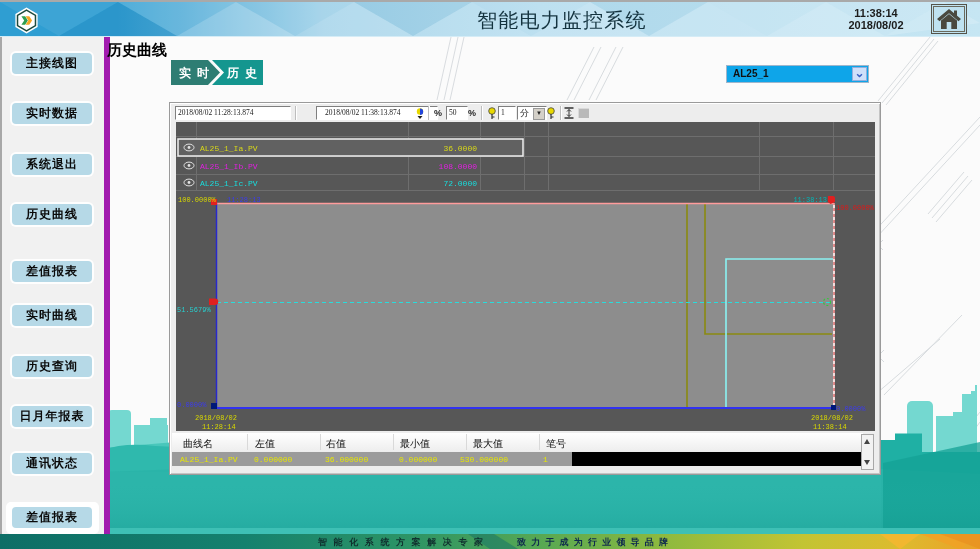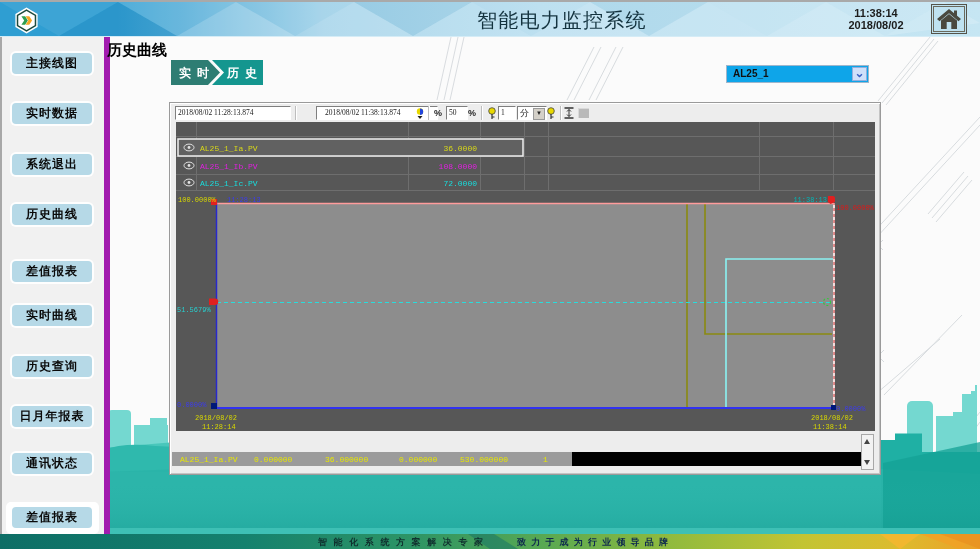--- a/index.html
+++ b/index.html
@@ -254,20 +254,33 @@
  <text x="660" y="88" fill="#e01616">100.0000%</text>
  <text x="1" y="190" fill="#28cfcf">51.5679%</text>
  <text x="1" y="285" fill="#3b3bee">0.0000%</text>
  <text x="660" y="289" fill="#3b3bee">0.0000%</text>
  <text x="19" y="298" fill="#d8d800">2018/08/02</text>
  <text x="26" y="307" fill="#d8d800">11:28:14</text>
  <text x="635" y="298" fill="#d8d800">2018/08/02</text>
  <text x="637" y="307" fill="#d8d800">11:38:14</text>
 </g>
 </svg>
+<div class="abs" id="thead">
+ <span style="left:11px">曲线名</span>
+      <span style="left:83px">左值</span>
+      <span style="left:154px">右值</span>
+      <span style="left:228px">最小值</span>
+      <span style="left:301px">最大值</span>
+      <span style="left:374px">笔号</span>
+ <i style="left:75px"></i>
+      <i style="left:148px"></i>
+      <i style="left:221px"></i>
+      <i style="left:294px"></i>
+      <i style="left:367px"></i>
+</div>
 <div class="abs" id="trow">
       <div id="trowg"></div>
  <span style="left:8px">AL25_1_Ia.PV</span>
       <span style="left:82px">0.000000</span>
       <span style="left:153px">36.000000</span>
       <span style="left:227px">0.000000</span>
       <span style="left:288px">530.000000</span>
       <span style="left:371px">1</span>
 </div>
 <div class="abs" id="tscroll">

